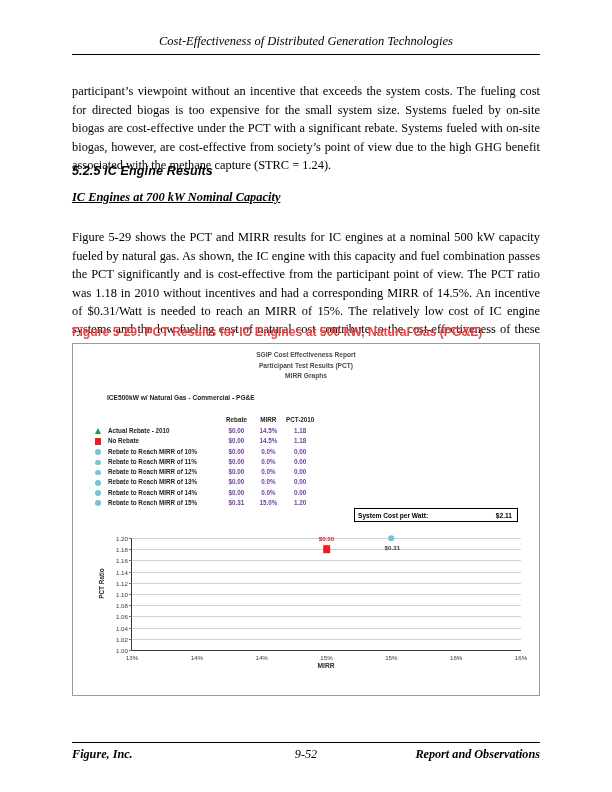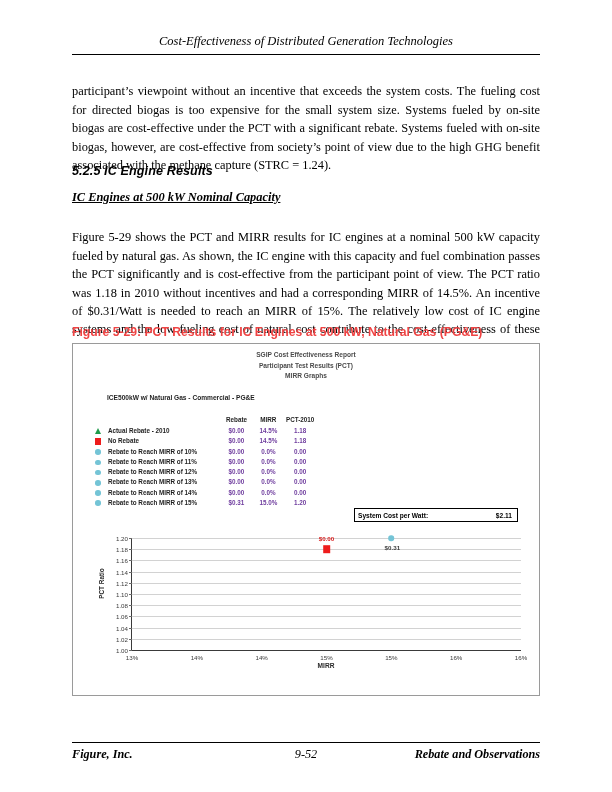--- a/index.html
+++ b/index.html
@@ -163,21 +163,21 @@
 <body>
 
 <div class="page">
 
   <div class="runhead">Cost-Effectiveness of Distributed Generation Technologies</div>
   <div class="rule-top"></div>
 
   <p class="para p1">participant’s viewpoint without an incentive that exceeds the system costs.  The fueling cost for directed biogas is too expensive for the small system size.  Systems fueled by on-site biogas are cost-effective under the PCT with a significant rebate.  Systems fueled with on-site biogas, however, are cost-effective from society’s point of view due to the high GHG benefit associated with the methane capture (STRC = 1.24).</p>
 
   <div class="h3">5.2.5  IC Engine Results</div>
-  <div class="h4">IC Engines at 500 kW Nominal Capacity</div>
+  <div class="h4">IC Engines at 700 kW Nominal Capacity</div>
 
   <p class="para p2">Figure 5-29 shows the PCT and MIRR results for IC engines at a nominal 500 kW capacity fueled by natural gas.  As shown, the IC engine with this capacity and fuel combination passes the PCT significantly and is cost-effective from the participant point of view.  The PCT ratio was 1.18 in 2010 without incentives and had a corresponding MIRR of 14.5%.  An incentive of $0.31/Watt is needed to reach an MIRR of 15%.  The relatively low cost of IC engine systems and the low fueling cost of natural cost contribute to the cost-effectiveness of these systems.</p>
 
   <div class="figcap">Figure 5-29:  PCT Results for IC Engines at 500 kW, Natural Gas (PG&amp;E)</div>
 
   <div class="figure">
 
     <div class="chart-title">
       <div>SGIP Cost Effectiveness Report</div>
       <div>Participant Test Results (PCT)</div>
@@ -310,16 +310,16 @@
         </div>
       <div class="xlabel">MIRR</div>
     </div>
 
   </div>
 
   <div class="rule-bot"></div>
   <div class="footer">
     <span>Figure, Inc.</span>
     <span class="mid">9-52</span>
-    <span>Rebate and Observations</span>
+    <span>Report and Observations</span>
   </div>
 
 </div>
 
 </body></html>

